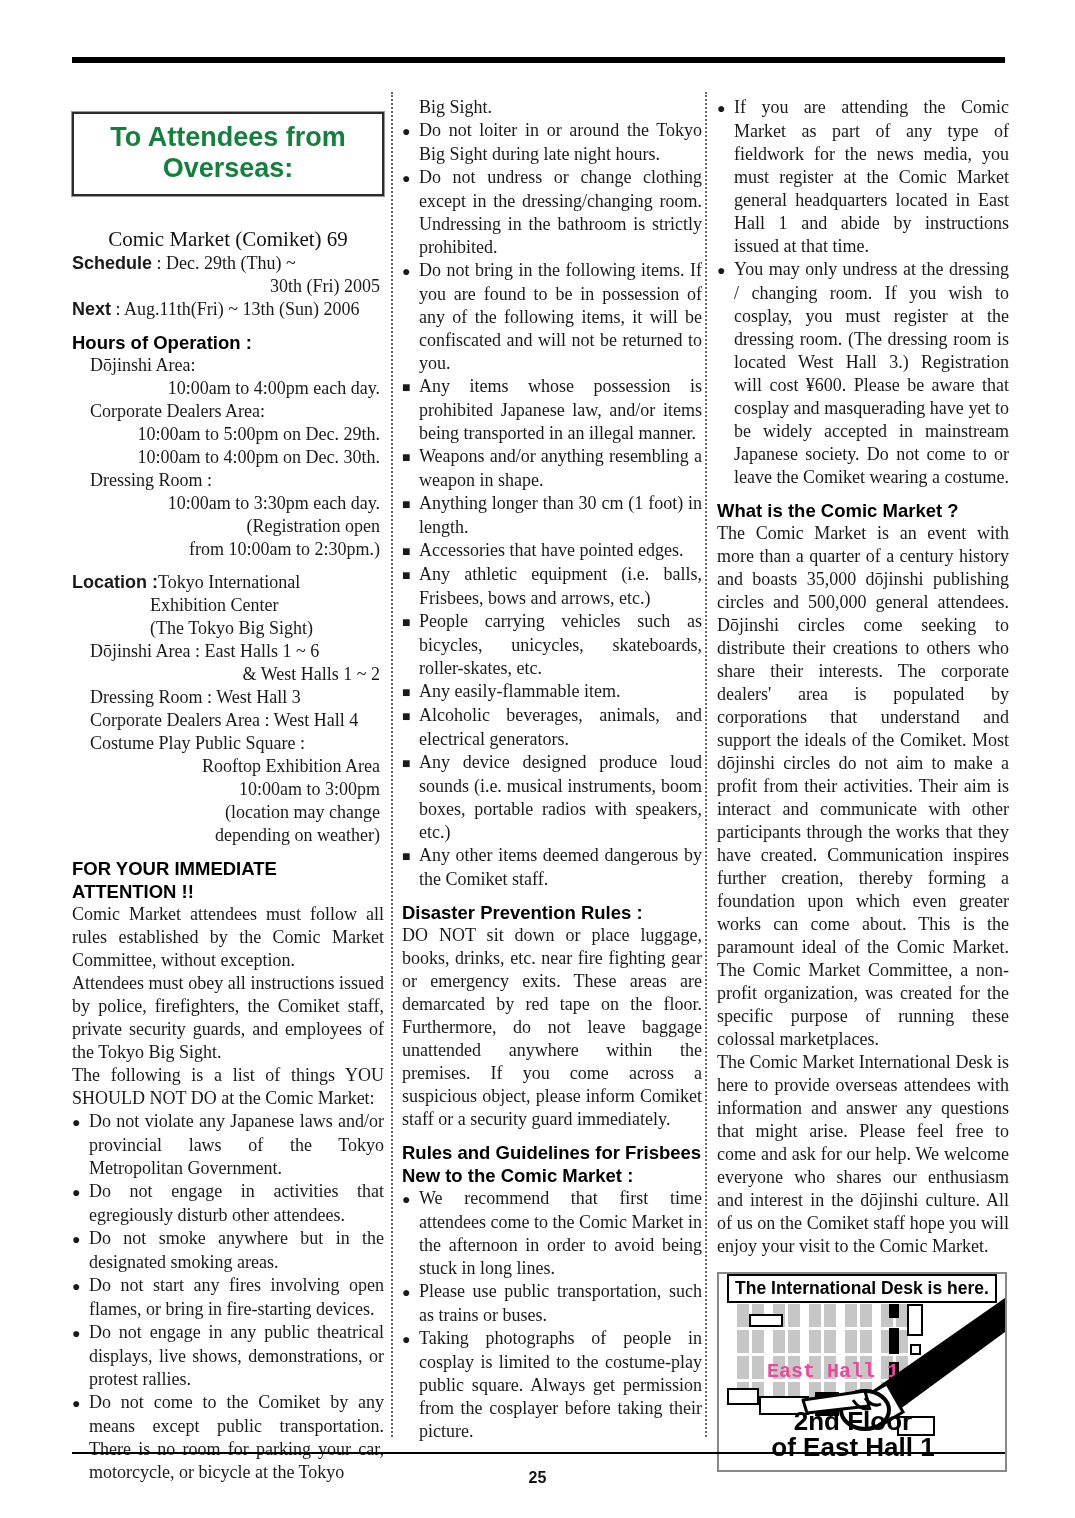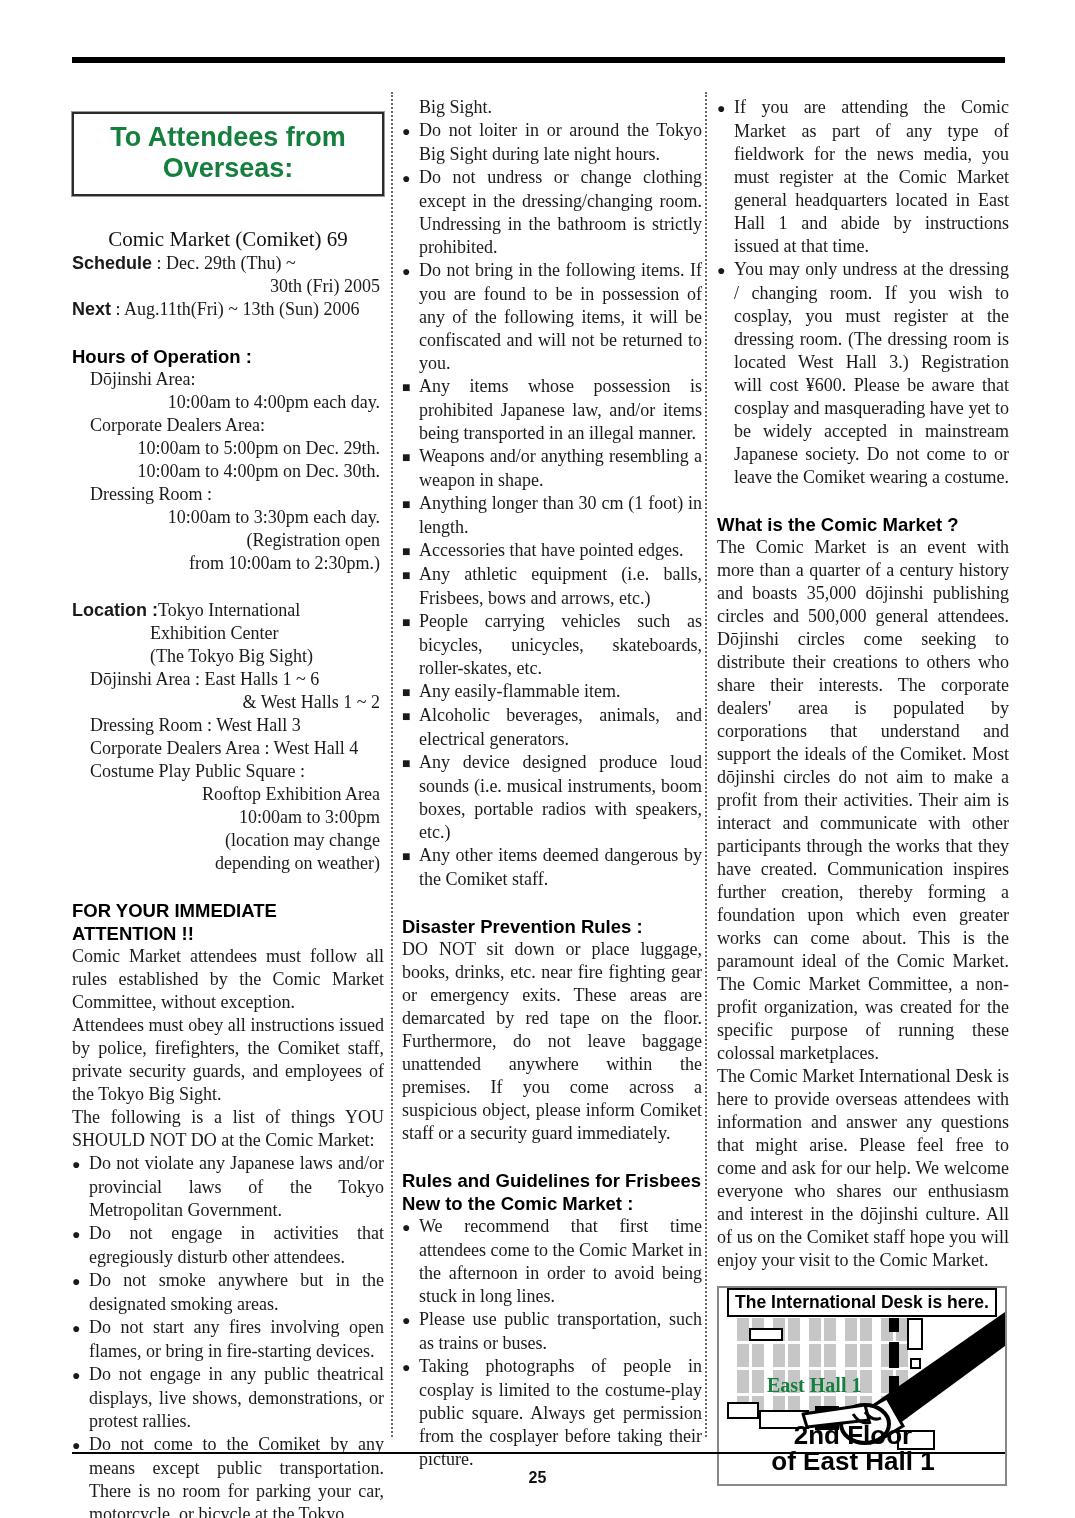--- a/index.html
+++ b/index.html
@@ -14,39 +14,39 @@
   .col{position:absolute;text-align:justify;}
   .col-left{left:72px;top:112px;width:312px;}
   .col-mid{left:402px;top:96px;width:300px;}
   .col-right{left:717px;top:96px;width:292px;}
   .title-box{border:2px solid #2b2b2b;outline:1px solid #999;padding:8px 12px 10px;text-align:center;
              font-family:"Liberation Sans",sans-serif;font-weight:bold;font-size:27px;line-height:31px;color:#15803d;}
   .subtitle{text-align:center;font-family:Liberation Serif, serif;font-size:21px;line-height:26px;margin-top:30px;color:#111;}
   .kvline{text-align:left;}
   .kv-label{font-family:"Liberation Sans",sans-serif;font-weight:bold;font-size:18px;}
   .rline{text-align:right;padding-right:4px;}
-  .heading{font-family:"Liberation Sans",sans-serif;font-weight:bold;font-size:18.5px;line-height:23px;text-align:left;color:#000;} .mt22{margin-top:24px;}
+  .heading{font-family:"Liberation Sans",sans-serif;font-weight:bold;font-size:18.5px;line-height:23px;text-align:left;color:#000;} .mt22{margin-top:10px;}
   .i1{padding-left:18px;text-align:left;}
   .i3{padding-left:78px;text-align:left;}
   .para{text-align:justify;}
   .bdot{padding-left:17px;text-indent:-17px;text-align:justify;}
   .bdot::before{content:"●";display:inline-block;width:17px;text-indent:0;font-size:14px;}
   .bsq{padding-left:17px;text-indent:-17px;text-align:justify;}
   .bsq::before{content:"■";display:inline-block;width:17px;text-indent:0;font-size:14px;}
   .cont{padding-left:17px;text-align:left;}
   
   .map{position:relative;width:286px;height:196px;border:2px solid #888;margin-top:14px;background:#fff;}
   .map-banner{position:absolute;left:8px;right:8px;top:0;height:25px;border:2px solid #000;background:#fff;z-index:5;
               text-align:center;font-family:"Liberation Sans",sans-serif;font-weight:bold;font-size:17.5px;line-height:24px;color:#000000;}
   .map-floor{position:absolute;left:18px;top:30px;width:176px;height:104px;
      background-image:
        repeating-linear-gradient(0deg, rgba(255,255,255,.95) 0 3px, rgba(255,255,255,0) 3px 26px),
        repeating-linear-gradient(90deg, #c6c6c6 0 12px, #ffffff 12px 15px, #c6c6c6 15px 27px, #ffffff 27px 36px);}
-  .map-hall-label{position:absolute;left:48px;top:86px;z-index:2;font-family:Liberation Serif, serif;
-                  font-weight:bold;font-size:20px;color:#15803d;}
+  .map-hall-label{position:absolute;left:48px;top:86px;z-index:2;font-family:Liberation Mono, monospace;
+                  font-weight:bold;font-size:20px;color:#ec4899;}
   .shp{position:absolute;}
   .outl{background:#fff;border:2px solid #000;}
   .blk{background:#000;}
   .map-arm{position:absolute;left:0;top:0;width:286px;height:196px;z-index:3;}
   .map-caption{position:absolute;left:14px;top:134px;width:240px;z-index:4;text-align:center;
                font-family:"Liberation Sans",sans-serif;font-weight:bold;font-size:26px;line-height:26px;color:#000;}
 </style>
 </head>
 <body>
 

